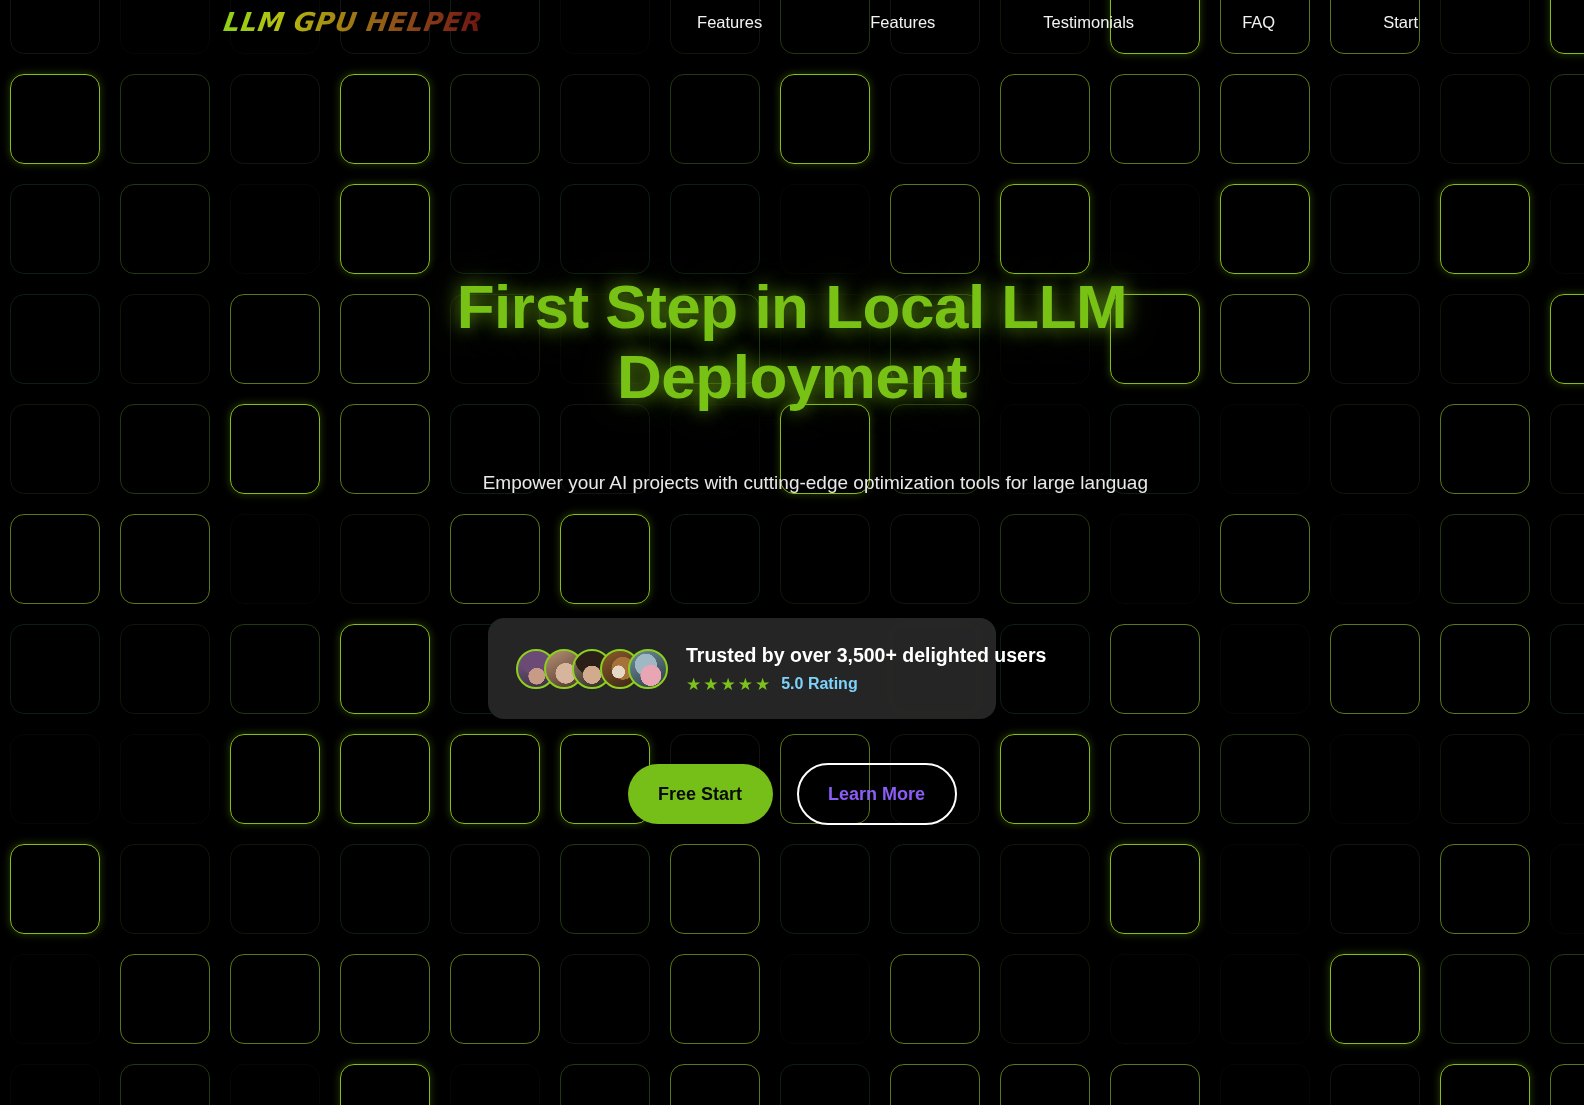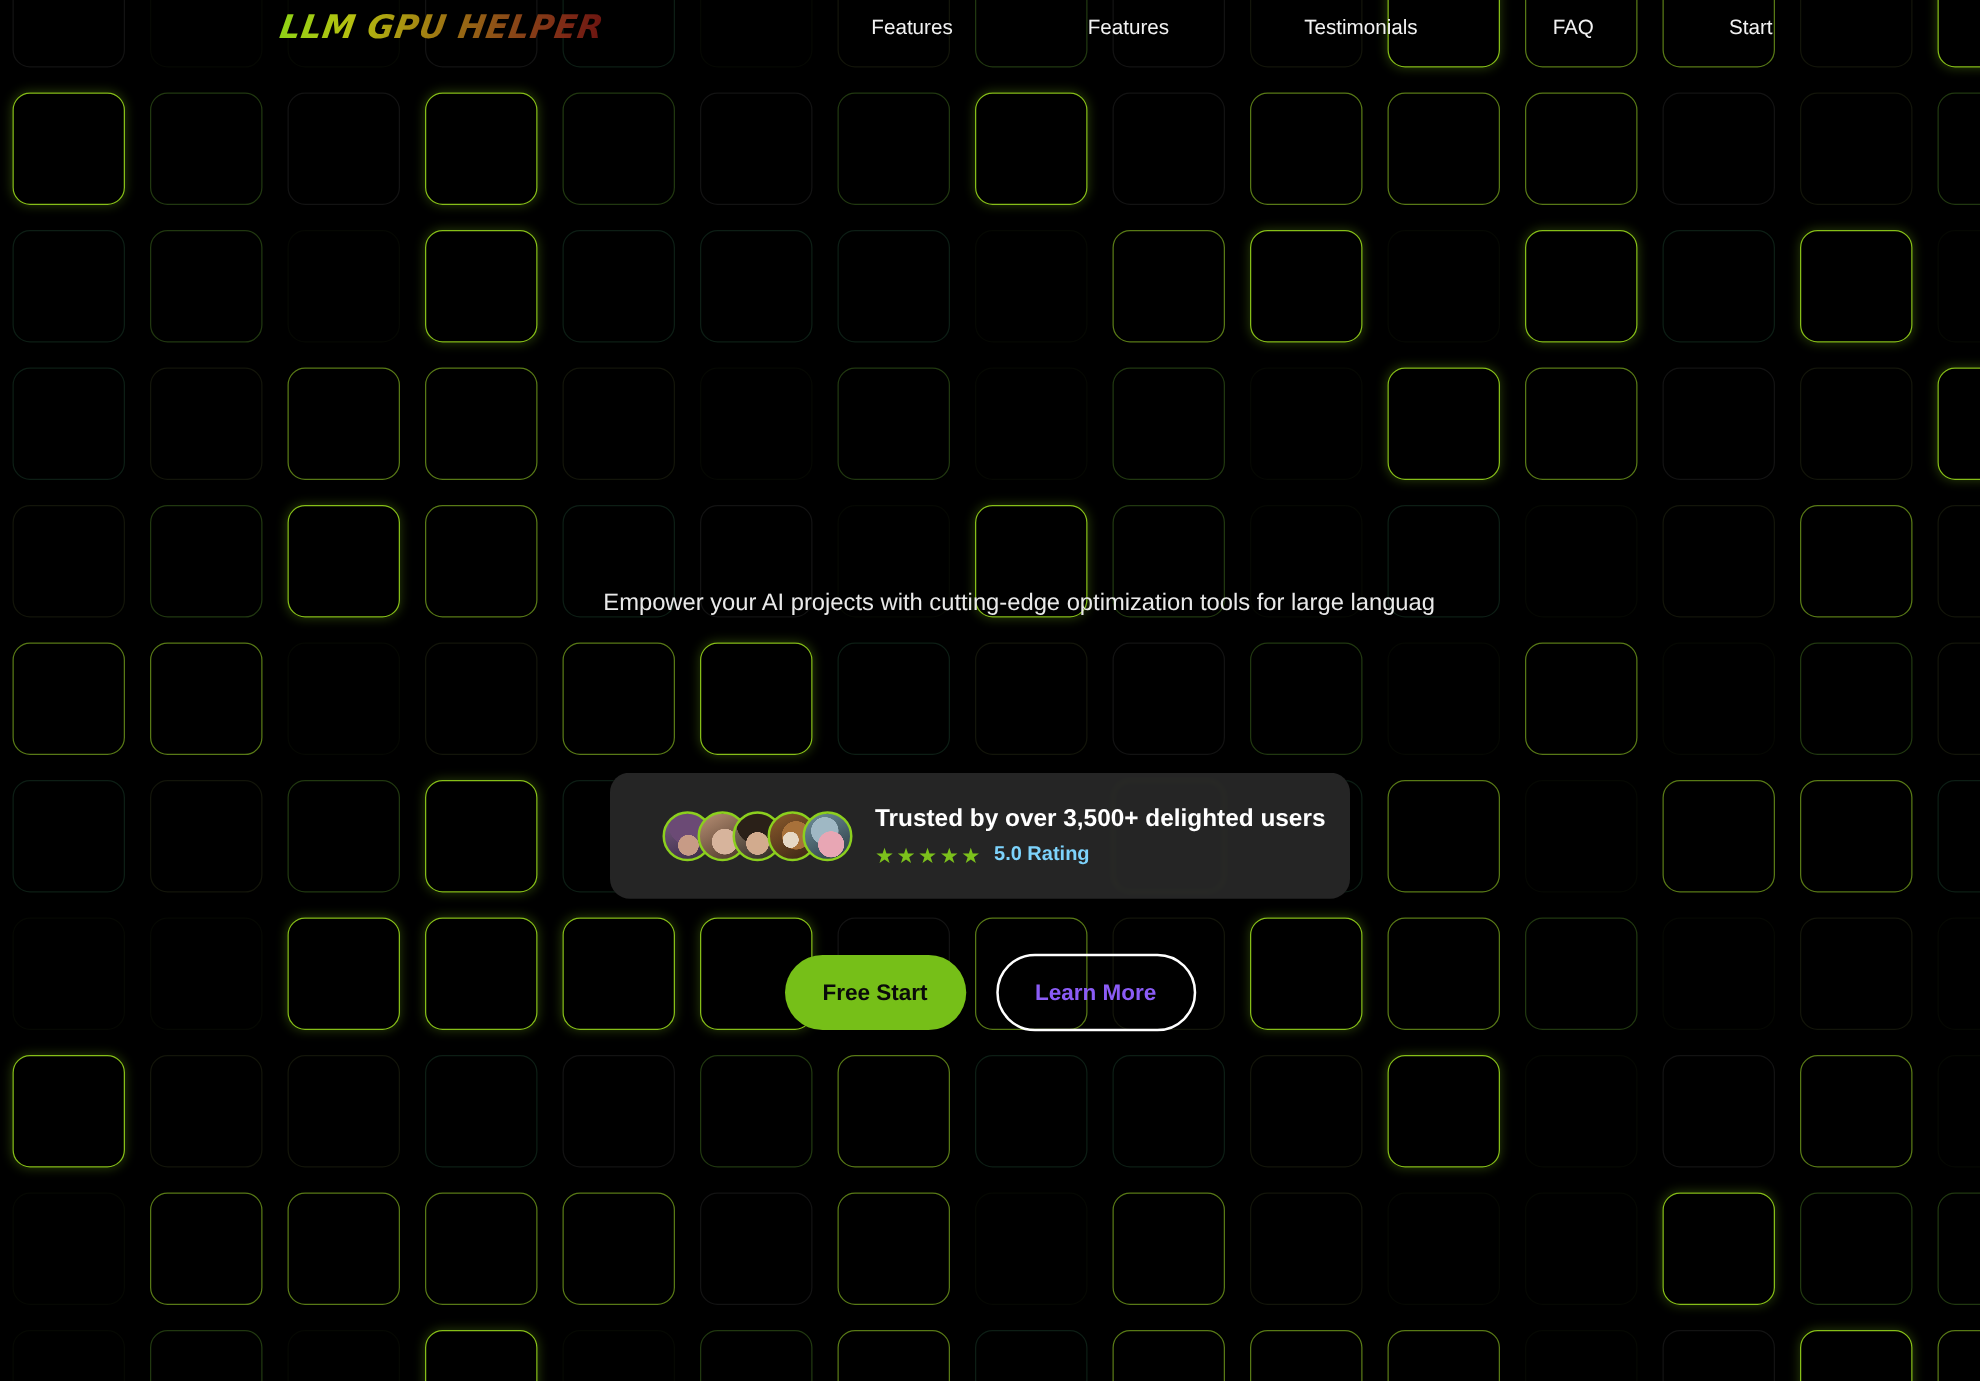--- a/index.html
+++ b/index.html
@@ -88,25 +88,25 @@
     text-align:right;
     font-size:19px;
     line-height:25px;
     color:#e9e9e9;
   }
 
   
   .trust-card {
     position:absolute;
     left:488px; top:618px;
-    width:592px; height:101px;
+    width:508px; height:101px;
     background:rgba(42,42,42,0.88);
     border-radius:16px;
     display:flex; align-items:center;
-    padding:0 42px;
+    padding:0 28px;
     pointer-events:auto;
     backdrop-filter:blur(2px);
   }
   .avatars { display:flex; align-items:center; margin-right:18px; }
   .avatar {
     width:40px; height:40px; border-radius:50%;
     border:2.5px solid #8ccf1e;
     margin-left:-12px;
     overflow:hidden;
     position:relative;
@@ -344,20 +344,21 @@
       <a href="#">Features</a>
       <a href="#">Testimonials</a>
       <a href="#">FAQ</a>
       <a href="#">Start</a>
     </nav>
   </div>
 
   <div class="hero">
     <div class="hero-inner">
 
+      <h1 class="headline">First Step in Local LLM Deployment</h1>
 
       <p class="subhead">Empower your AI projects with cutting-edge optimization tools for large languag</p>
 
       <div class="trust-card">
         <div class="avatars">
           <div class="avatar av-a"></div>
           <div class="avatar av-b"></div>
           <div class="avatar av-c"></div>
           <div class="avatar av-d"></div>
           <div class="avatar av-e"></div>

